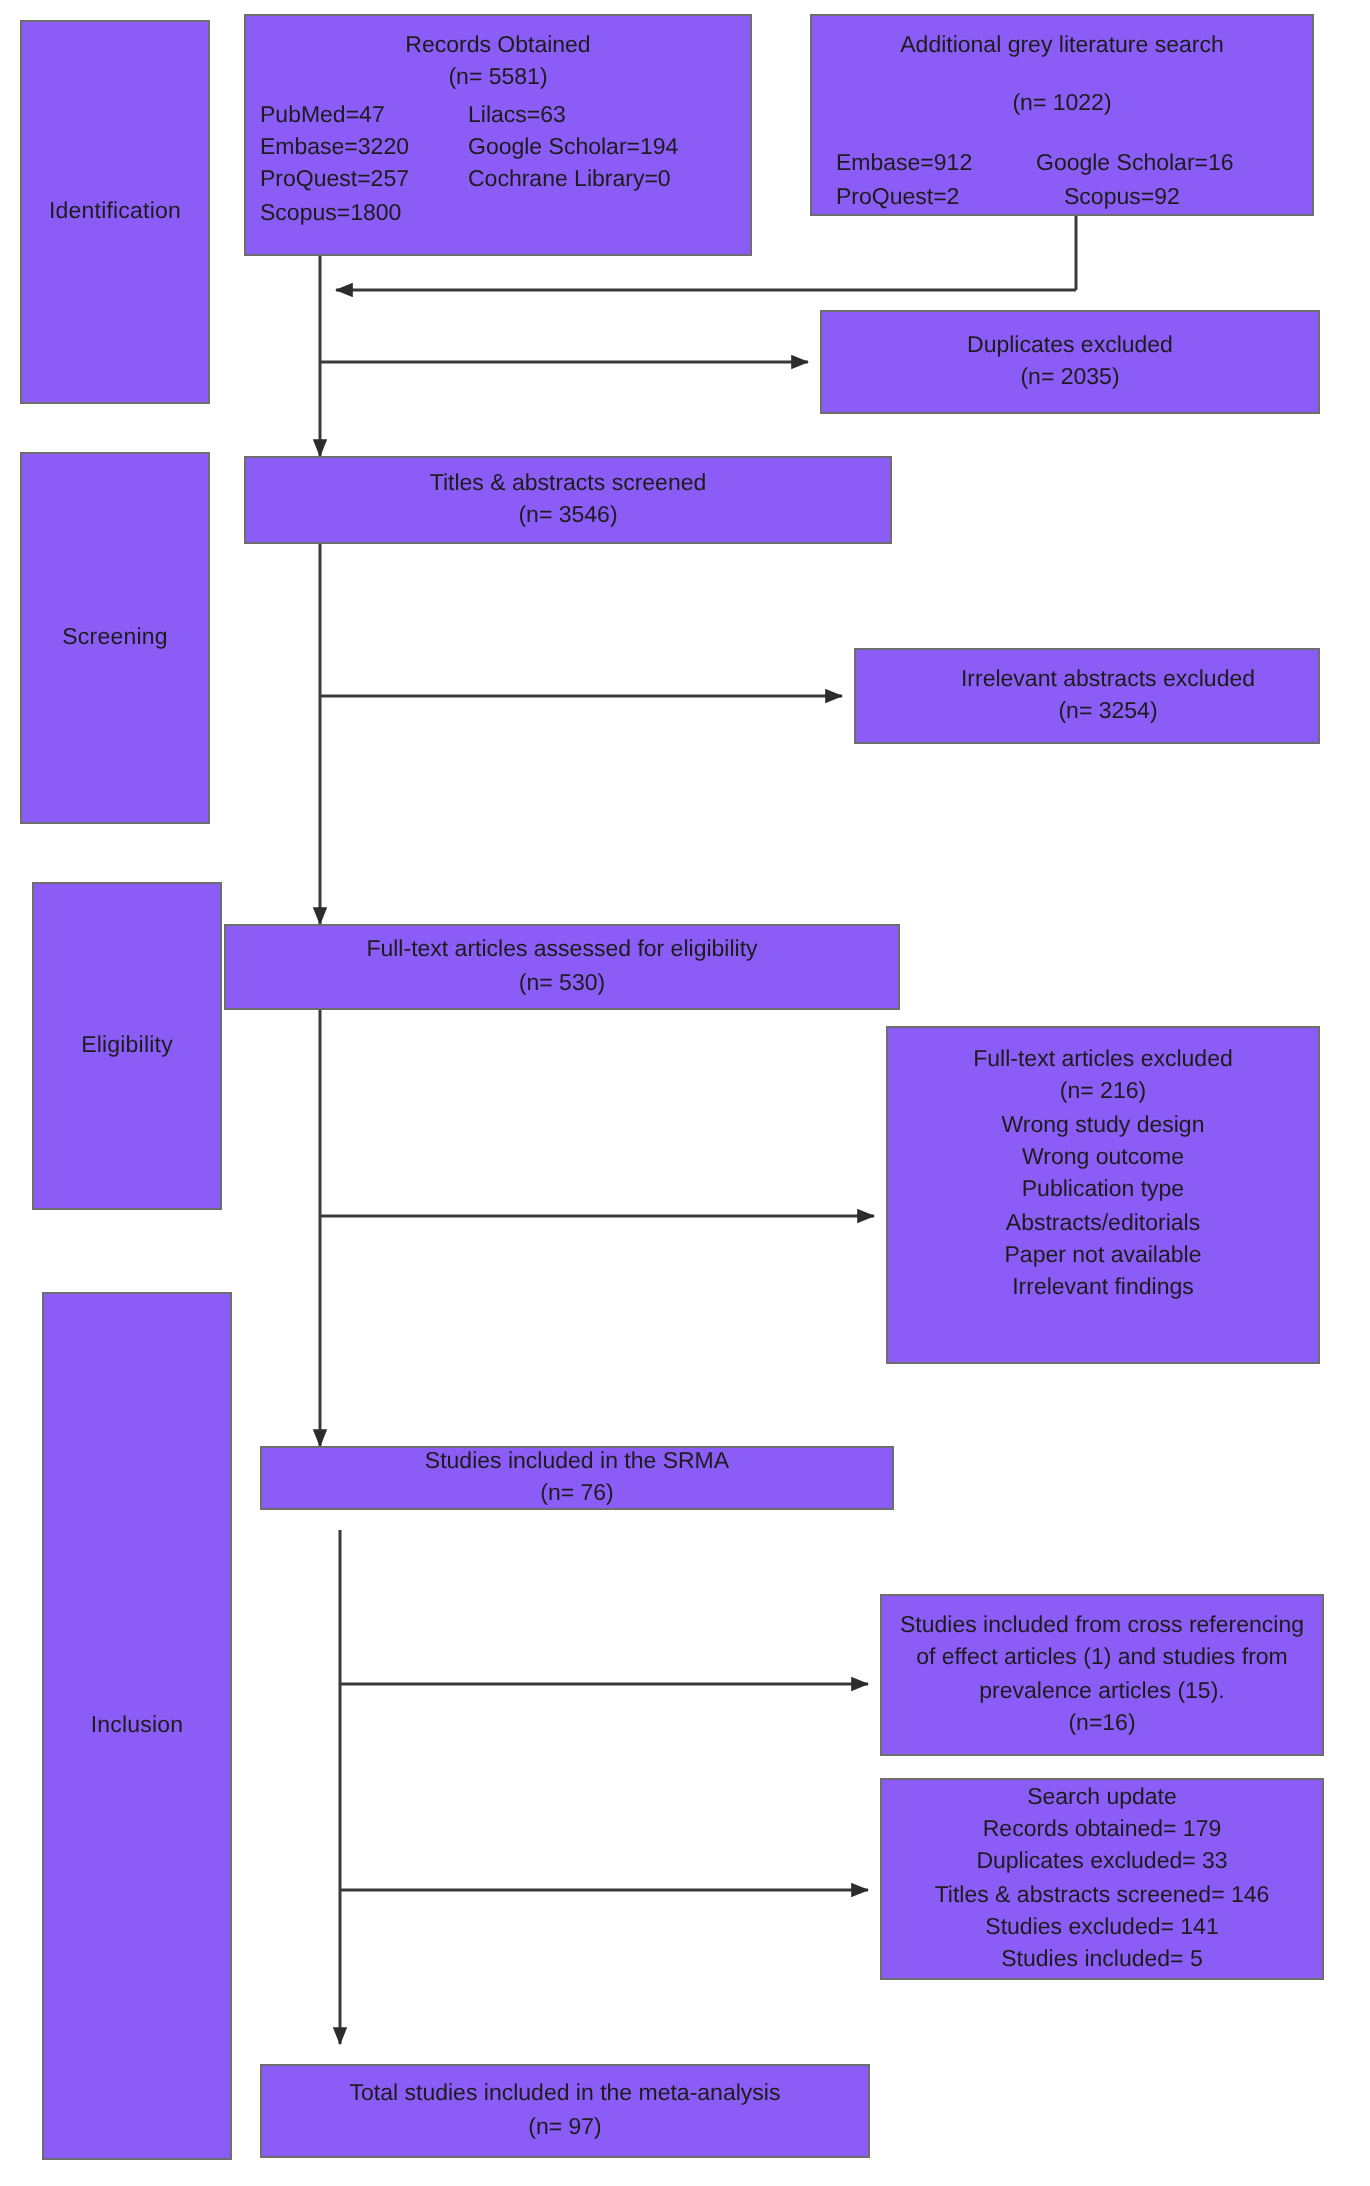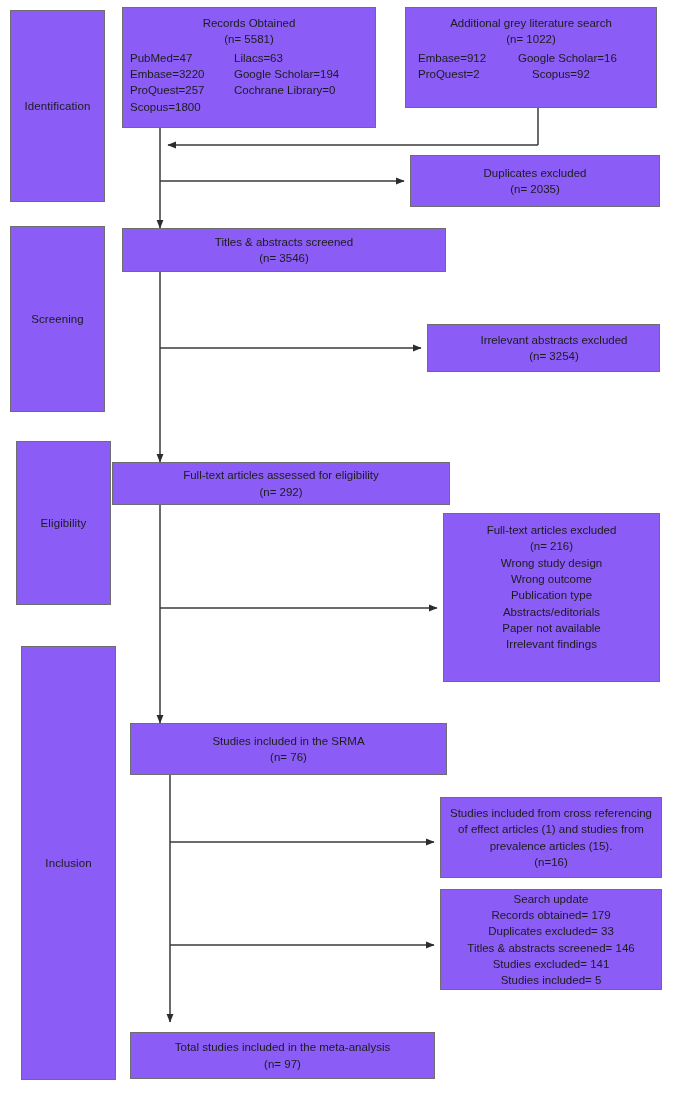--- a/index.html
+++ b/index.html
@@ -144,21 +144,21 @@
         <div>Scopus=1800</div>
       </div>
       <div class="c2" style="width:140px;">
         <div>Lilacs=63</div>
         <div>Google Scholar=194</div>
         <div>Cochrane Library=0</div>
       </div>
     </div>
   </div>
 
-  <div class="box" style="left:405px; top:7px; width:252px; height:101px; justify-content:flex-start; padding-top:7px;">
+  <div class="box" style="left:405px; top:7px; width:252px; height:101px; justify-content:space-between; padding-top:7px;">
     <span class="line hdr">Additional grey literature search</span>
     <span class="line">(n= 1022)</span>
     <div class="two-col" style="margin-top:2px;">
       <div class="c1" style="width:100px; padding-left:6px;">
         <div>Embase=912</div>
         <div>ProQuest=2</div>
       </div>
       <div class="c2" style="width:132px;">
         <div>Google Scholar=16</div>
         <div style="padding-left:14px;">Scopus=92</div>
@@ -176,35 +176,35 @@
     <span class="line">(n= 3546)</span>
   </div>
 
   <div class="box" style="left:427px; top:324px; width:233px; height:48px;padding-left:21px;">
     <span class="line">Irrelevant abstracts excluded</span>
     <span class="line">(n= 3254)</span>
   </div>
 
   <div class="box" style="left:112px; top:462px; width:338px; height:43px;">
     <span class="line">Full-text articles assessed for eligibility</span>
-    <span class="line">(n= 292)</span>
+    <span class="line">(n= 530)</span>
   </div>
 
   <div class="box" style="left:443px; top:513px; width:217px; height:169px; justify-content:flex-start; padding-top:8px;">
     <span class="line">Full-text articles excluded</span>
     <span class="line">(n= 216)</span>
     <span class="line">Wrong study design</span>
     <span class="line">Wrong outcome</span>
     <span class="line">Publication type</span>
     <span class="line">Abstracts/editorials</span>
     <span class="line">Paper not available</span>
     <span class="line">Irrelevant findings</span>
   </div>
 
-  <div class="box" style="left:130px; top:723px; width:317px; height:52px;">
+  <div class="box" style="left:130px; top:723px; width:317px; height:32px;">
     <span class="line">Studies included in the SRMA</span>
     <span class="line">(n= 76)</span>
   </div>
 
   <div class="box" style="left:440px; top:797px; width:222px; height:81px;">
     <span class="line">Studies included from cross referencing</span>
     <span class="line">of effect articles (1) and studies from</span>
     <span class="line">prevalence articles (15).</span>
     <span class="line">(n=16)</span>
   </div>

